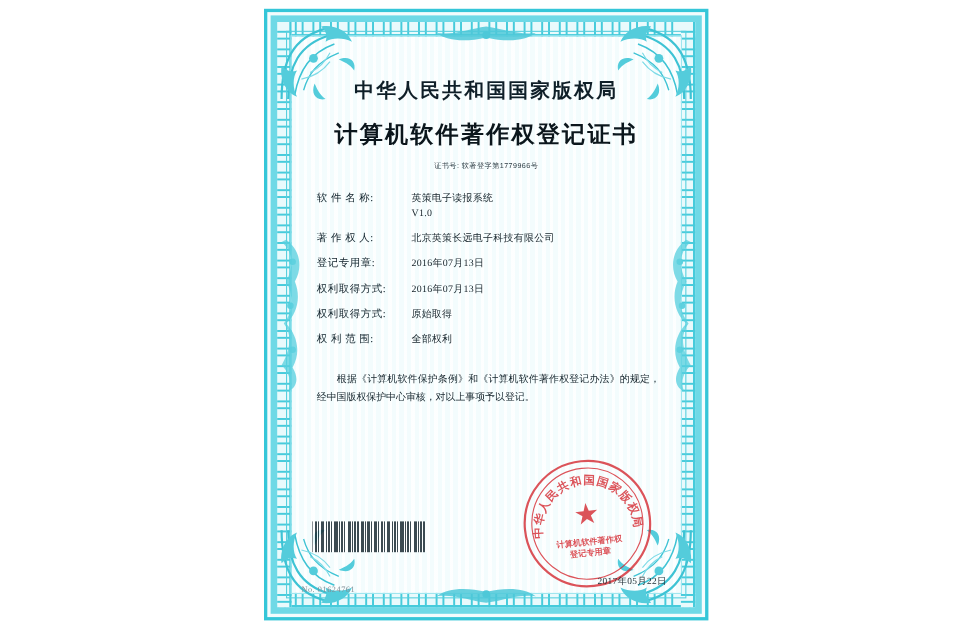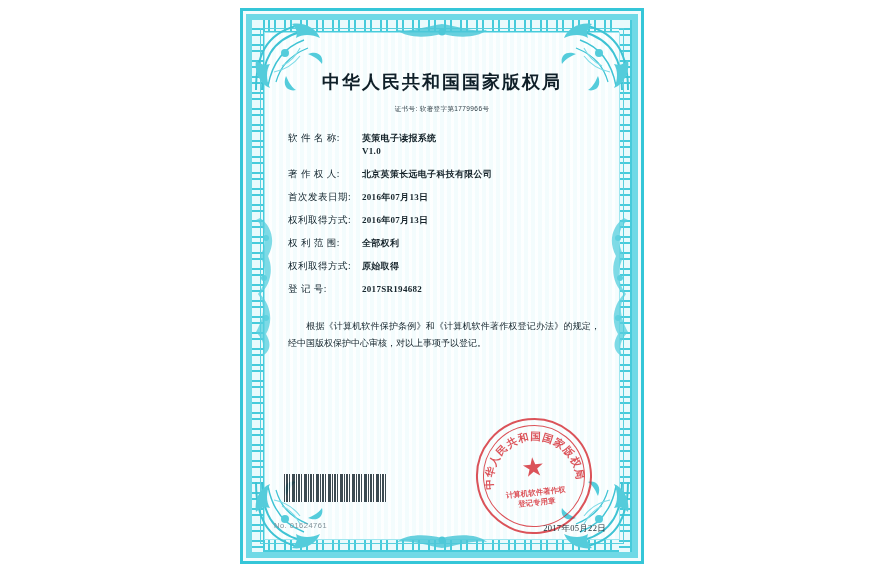--- a/index.html
+++ b/index.html
@@ -176,43 +176,43 @@
   .fields {
     margin-top: 18px;
     padding-left: 14px;
   }
   .field-row {
     display: flex;
     align-items: flex-start;
     margin-bottom: 10px;
     font-size: 9px;
     color: #10222b;
+    gap: 12px;
   }
   .field-label {
     width: 74px;
     flex: 0 0 74px;
     font-family: "Liberation Serif", serif;
     font-size: 9.5px;
     letter-spacing: 0.5px;
     color: #10222b;
   }
   .field-value {
     font-family: "Liberation Serif", serif;
     font-size: 9px;
     color: #16242b;
     letter-spacing: 0.3px;
     line-height: 1.45;
-    font-weight: bold;
   }
   .row-gap-top { margin-top: 4px; }
 
   .statement {
     margin-top: 22px;
     padding: 0 10px 0 14px;
-    font-family: Liberation Sans, sans-serif;
+    font-family: Liberation Mono, monospace;
     font-size: 9px;
     line-height: 1.85;
     color: #14242c;
     text-align: justify;
   }
   .statement .indent { display: inline-block; width: 18px; }
 
   
   .barcode {
     position: absolute;
@@ -283,25 +283,25 @@
     font-family: "Liberation Serif", serif;
     font-size: 7.5px;
     line-height: 1.35;
     font-weight: bold;
   }
 
   
   .footer-no {
     position: absolute;
     left: 34px;
-    bottom: 34px;
+    bottom: 24px;
     font-size: 7.5px;
     color: #7e8f97;
     letter-spacing: 0.5px;
-    font-family: Liberation Sans, sans-serif;
+    font-family: Liberation Serif, serif;
   }
   .footer-date {
     position: absolute;
     right: 38px;
     bottom: 29px;
     font-size: 8.5px;
     color: #1d2c33;
     font-family: "Liberation Serif", serif;
     letter-spacing: 0.3px;
     margin-top: 44px;
@@ -442,59 +442,56 @@
       <g fill="#4ec8d8">
         <path d="M75 4 C90 6 104 12 120 10 C110 18 92 18 75 14 C58 18 40 18 30 10 C46 12 60 6 75 4 Z" opacity="0.85"></path>
         <circle cx="75" cy="12" r="3.5"></circle>
       </g>
     </svg>
   </div>
 
   <div class="content">
 
     <div class="issuer">中华人民共和国国家版权局</div>
+    <div class="main-title">计算机软件著作权登记证书</div>
     <div class="cert-no">证书号: 软著登字第1779966号</div>
 
     <div class="fields">
 
       <div class="field-row">
         <div class="field-label">软 件 名 称:</div>
         <div class="field-value" style="white-space: pre-line;">英策电子读报系统
 V1.0</div>
       </div>
 
       <div class="field-row row-gap-top">
         <div class="field-label">著 作 权 人:</div>
         <div class="field-value">北京英策长远电子科技有限公司</div>
       </div>
 
       <div class="field-row row-gap-top">
-        <div class="field-label">首次发表日期:</div>
+        <div class="field-label">登记专用章:</div>
         <div class="field-value">2016年07月13日</div>
       </div>
 
       <div class="field-row">
         <div class="field-label">权利取得方式:</div>
         <div class="field-value">2016年07月13日</div>
       </div>
 
       <div class="field-row">
+        <div class="field-label">权利取得方式:</div>
+        <div class="field-value">原始取得</div>
+      </div>
+
+      <div class="field-row">
         <div class="field-label">权 利 范 围:</div>
         <div class="field-value">全部权利</div>
       </div>
 
-      <div class="field-row">
-        <div class="field-label">权利取得方式:</div>
-        <div class="field-value">原始取得</div>
-      </div>
-
-      <div class="field-row">
-        <div class="field-label">登 记 号:</div>
-        <div class="field-value">2017SR194682</div>
-      </div>
 
     </div>
 
     <div class="statement"><span class="indent"></span><span>根据《计算机软件保护条例》和《计算机软件著作权登记办法》的规定，经中国版权保护中心审核，对以上事项予以登记。</span></div>
 
   </div>
 
   <div class="barcode"></div>
 
   <div class="seal">

